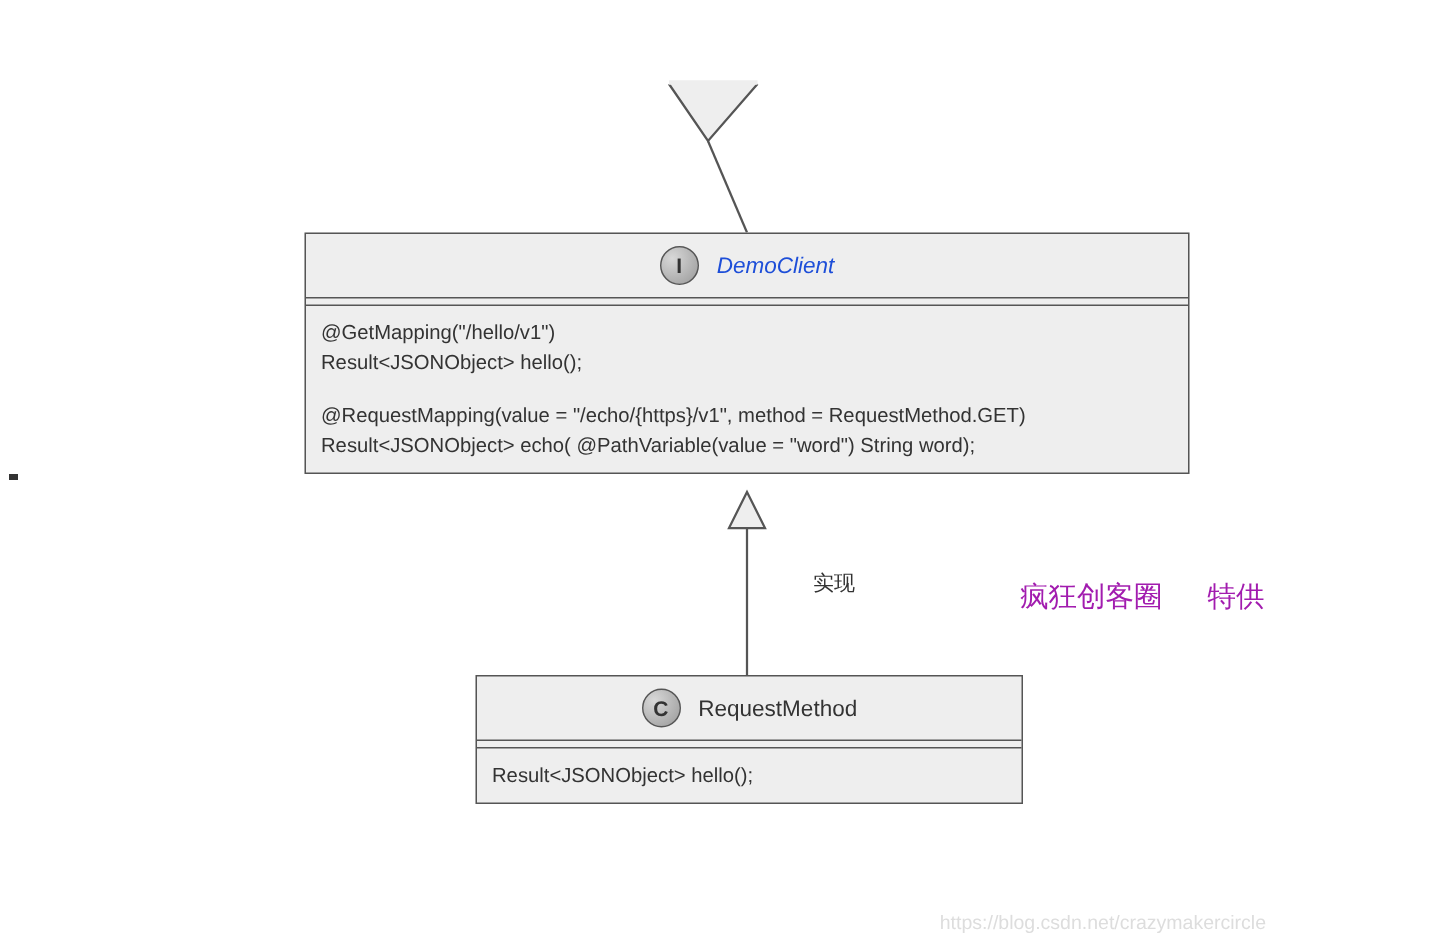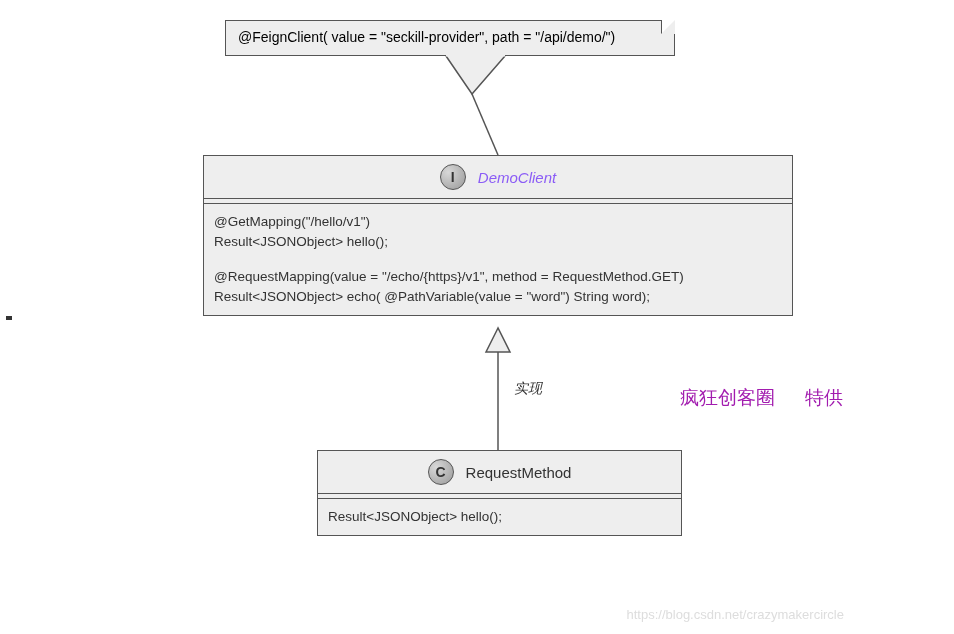--- a/index.html
+++ b/index.html
@@ -78,21 +78,21 @@
       display: flex;
       align-items: center;
       justify-content: center;
       font-weight: bold;
       font-size: 14px;
       color: #333;
     }
     .class-name {
       font-style: italic;
       font-size: 15px;
-      color: #8b5cf6;
+      color: #1d4ed8;
     }
     .class-name-normal {
       font-style: normal;
       font-size: 15px;
       color: #333;
     }
     .class-separator {
       height: 5px;
       border-bottom: 1.5px solid #555;
     }
@@ -142,24 +142,20 @@
       background: #333;
     }
   </style>
 </head>
 <body>
 
 <div class="diagram-container">
 
   <div class="dot-marker"></div>
 
-  <div class="note-box">
-    <span>@FeignClient( value = "seckill-provider", path = "/api/demo/")</span>
-    <div class="note-fold"></div>
-  </div>
 
   <svg class="svg-overlay" width="954" height="634">
 
     <polyline points="446,56 472,94 505,56" fill="#eeeeee" stroke="#555" stroke-width="1.5"></polyline>
     <line x1="446" y1="55" x2="505" y2="55" stroke="#eeeeee" stroke-width="3"></line>
     <line x1="472" y1="94" x2="498" y2="155" stroke="#555" stroke-width="1.5"></line>
 
     <polygon points="498,328 486,352 510,352" fill="#eeeeee" stroke="#555" stroke-width="1.5"></polygon>
     <line x1="498" y1="352" x2="498" y2="450" stroke="#555" stroke-width="1.5"></line>
   </svg>
@@ -177,21 +173,21 @@
         <div>@GetMapping("/hello/v1")</div>
         <div>Result&lt;JSONObject&gt; hello();</div>
       </div>
       <div class="method-group">
         <div>@RequestMapping(value = "/echo/{https}/v1", method = RequestMethod.GET)</div>
         <div>Result&lt;JSONObject&gt; echo( @PathVariable(value = "word") String word);</div>
       </div>
     </div>
   </div>
 
-  <div class="relation-label" style="left:514px; top:380px;font-style:italic;">实现</div>
+  <div class="relation-label" style="left:542px; top:380px;">实现</div>
 
   <div class="orange-text" style="left:680px; top:385px;">疯狂创客圈</div>
   <div class="orange-text" style="left:805px; top:385px;">特供</div>
 
   <div class="class-box proxy-box">
     <div class="class-header">
       <div class="stereotype-circle">
         <span>C</span>
       </div>
       <span class="class-name-normal">RequestMethod</span>

